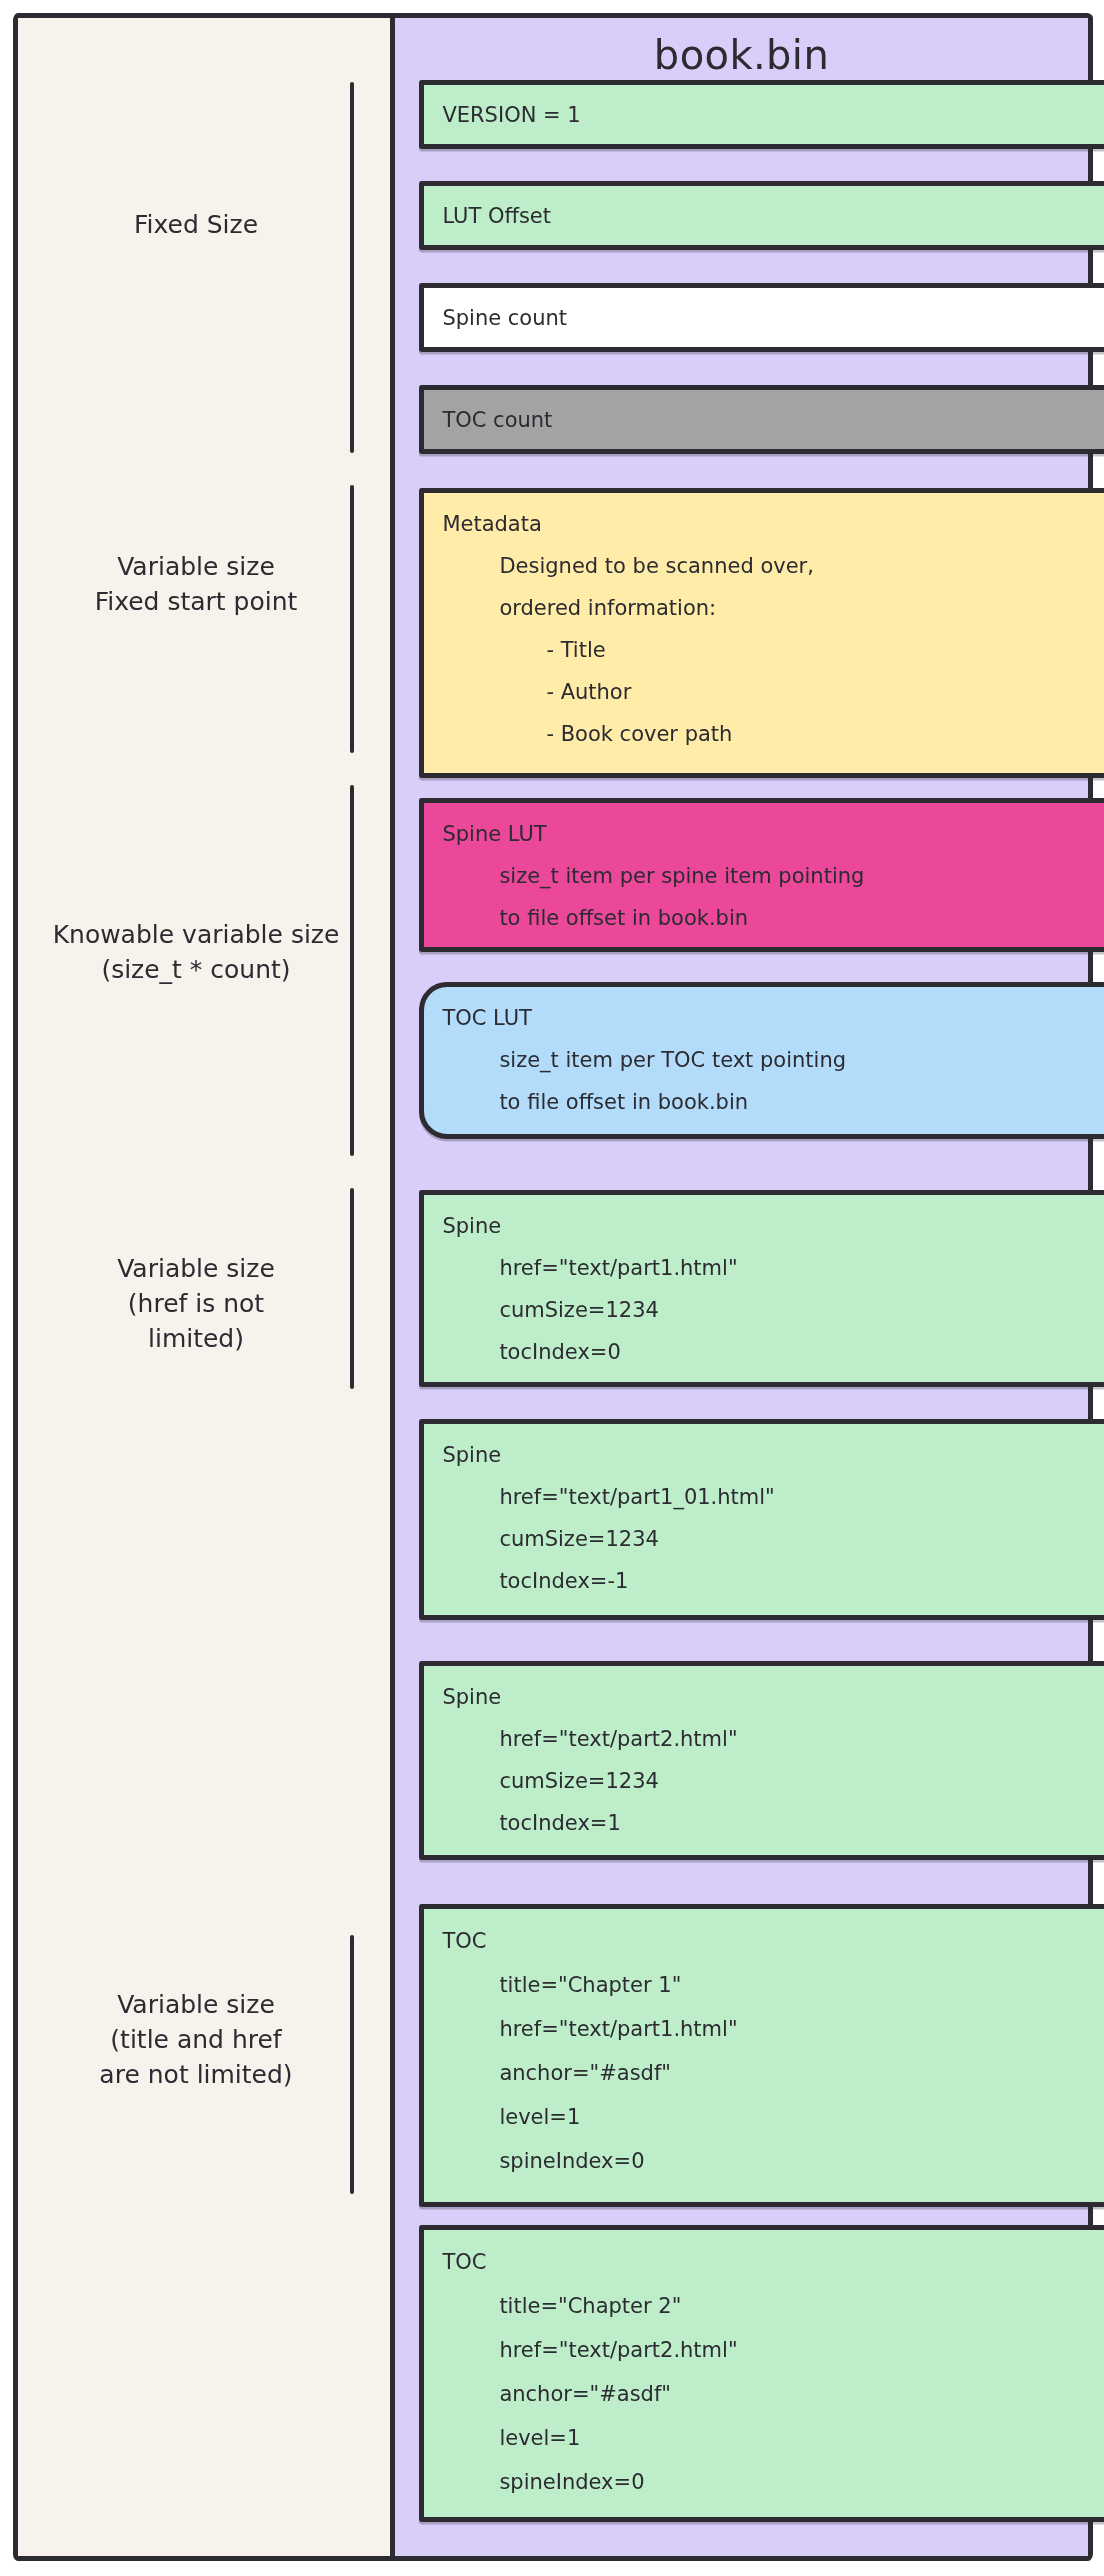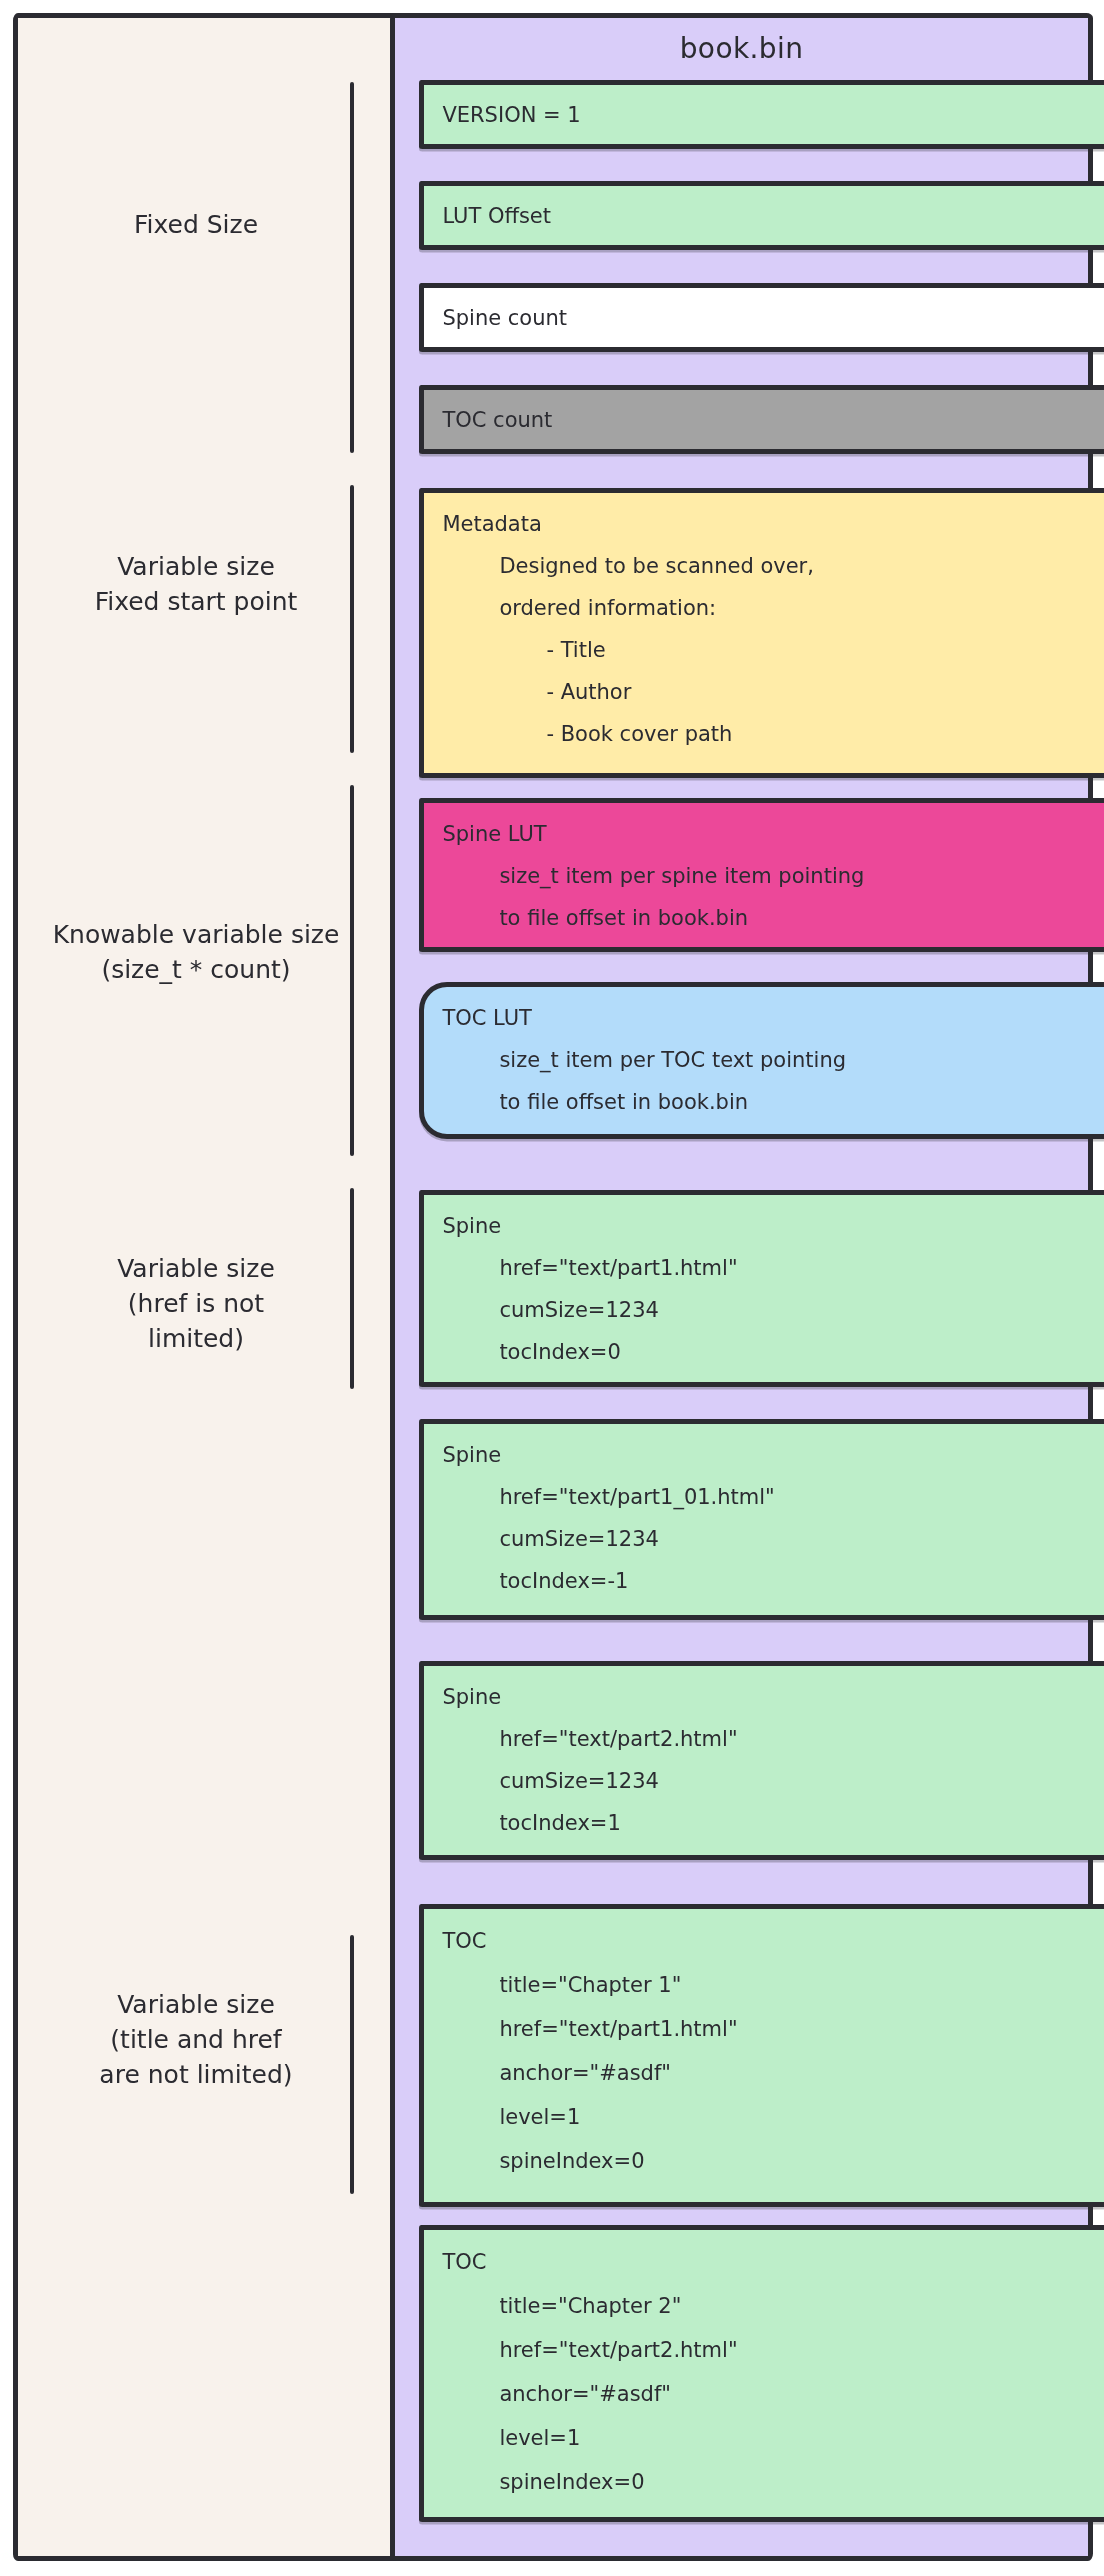--- a/index.html
+++ b/index.html
@@ -22,21 +22,21 @@
   .container{
     position:absolute;left:390px;top:13.4px;width:703px;height:2548px;
     box-sizing:border-box;
     border:5.9px solid #2b2b31;
     border-radius:4.2px 6.7px 5px 6.7px / 5.9px 5px 7.5px 5px;
     background:#d9cdf9;
   }
   .container-title{
     position:absolute;left:0;top:13.4px;width:100%;
     text-align:center;
-    font-size:28px;font-weight:500;letter-spacing:0.4px;
+    font-size:40px;font-weight:500;letter-spacing:0.4px;
   }
   
   .box{
     position:absolute;left:24px;width:716px;
     box-sizing:border-box;
     border:5px solid #2b2b31;
     border-radius:2.5px 3.3px 2.5px 3.3px / 3.3px 2.5px 3.3px 2.5px;
     box-shadow:0 2.5px 0 rgba(43,43,49,0.28);
     padding:10px 16.7px 6.7px 18.4px;
     font-size:21px;line-height:42px;

